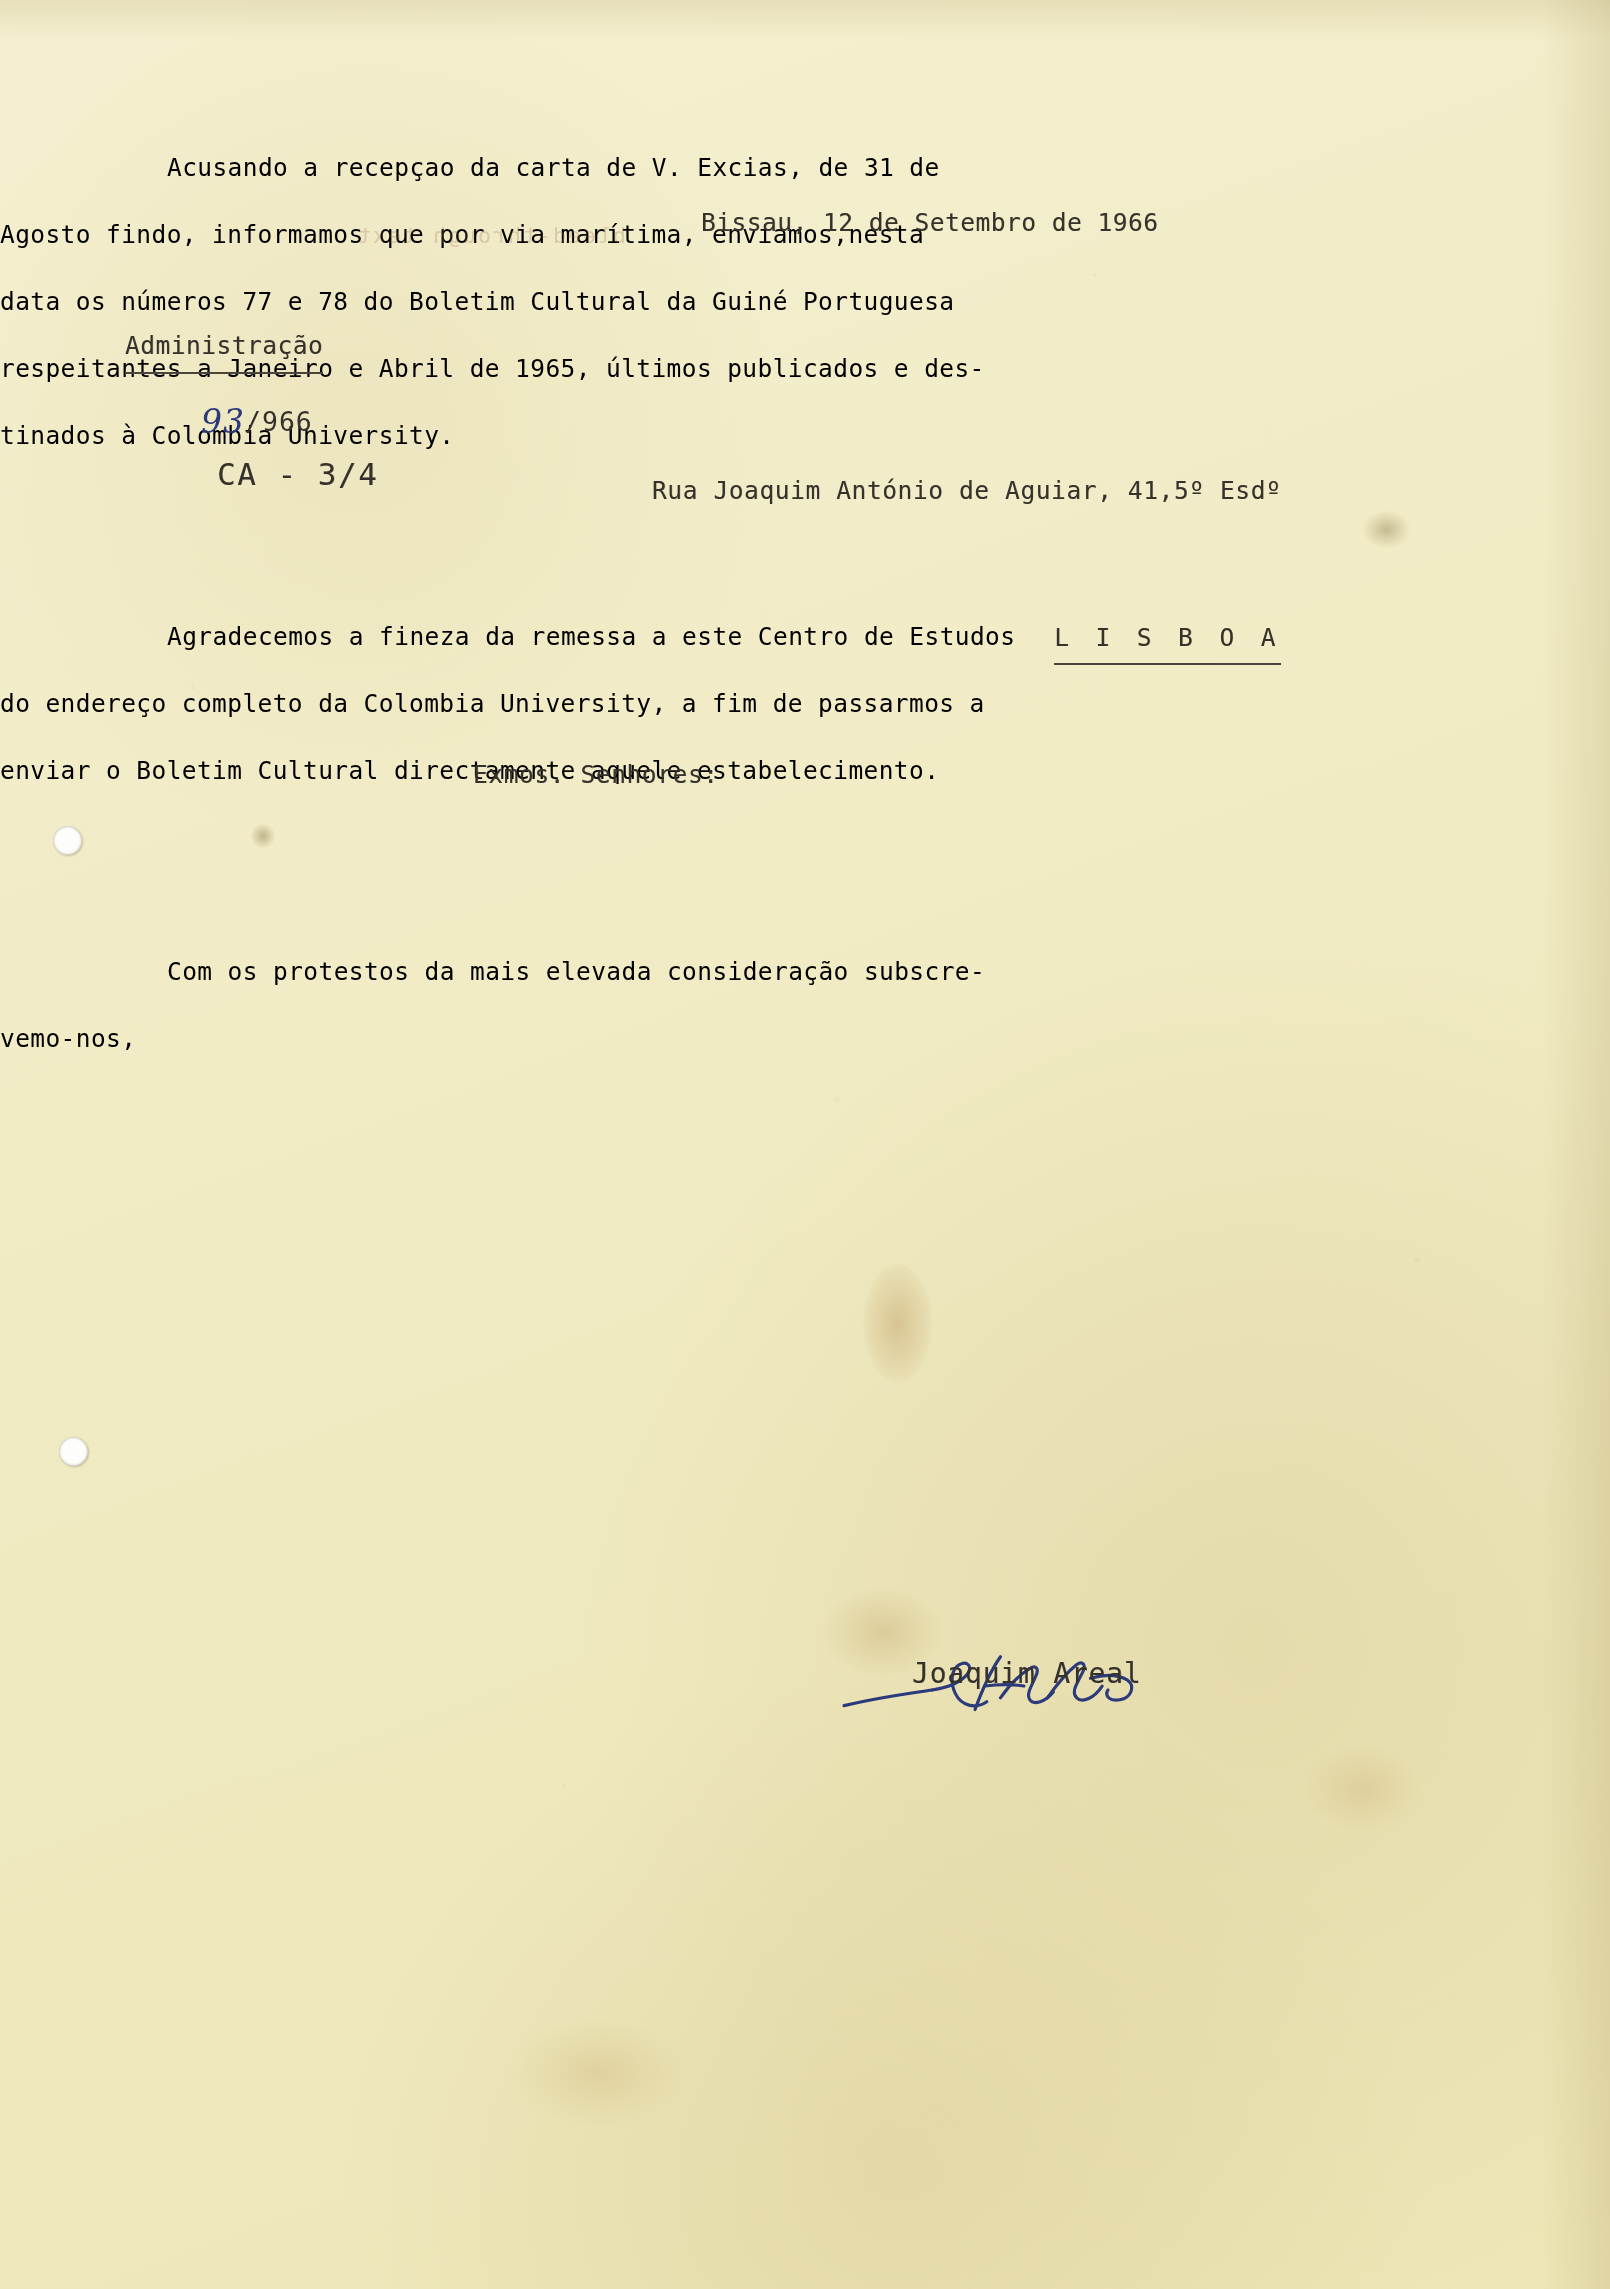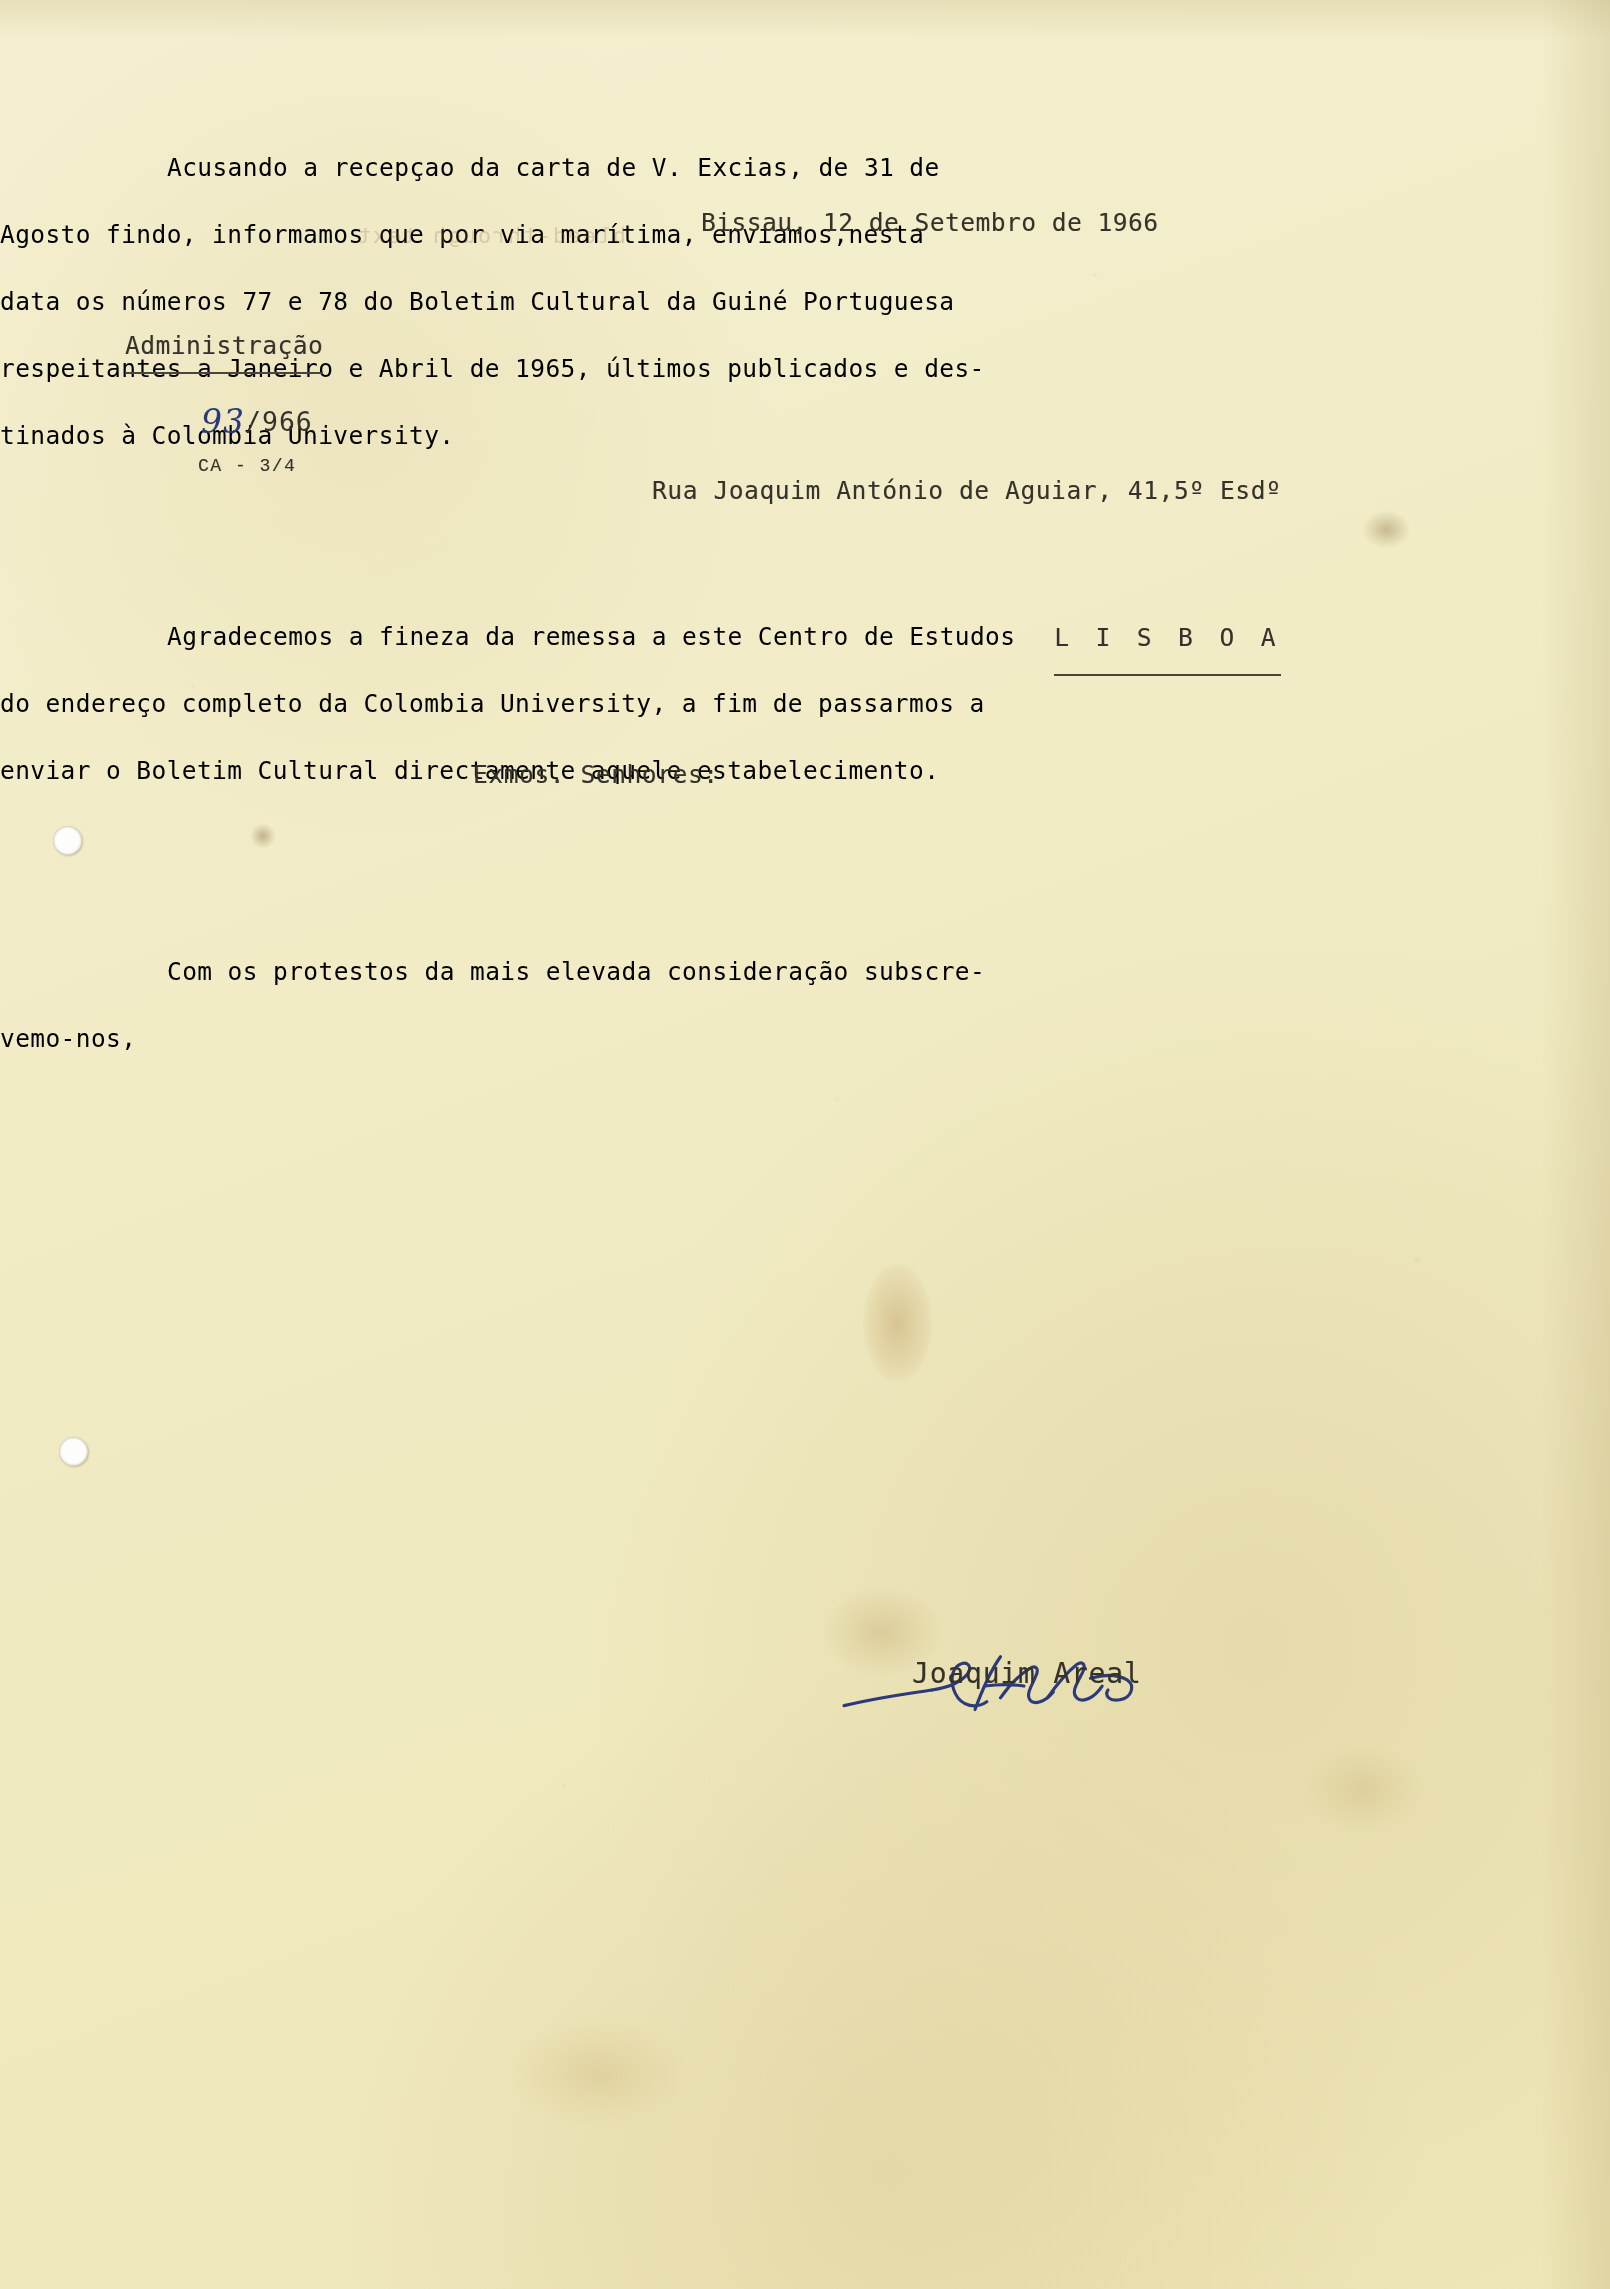--- a/index.html
+++ b/index.html
@@ -126,37 +126,36 @@
   }
   .ref-number .hand {
     font-family: "DejaVu Serif", serif;
     font-size: 33px;
     font-style: italic;
     color: #2b3a7a;
     text-shadow: none;
     vertical-align: -2px;
   }
   .ref-code {
-    left: 198px; top: 456px;
-    font-size: 18px;
+    left: 217px; top: 456px;
+    font-size: 31px;
     letter-spacing: 1.5px;
-    font-family: Liberation Mono, monospace;
   }
 
   .addr {
     left: 652px; top: 368px;
     font-size: 24.5px;
     line-height: 49px;
     letter-spacing: 0.6px;
   }
   .addr .l4 {
     display: inline-block;
     border-bottom: 2px solid #4a453a;
     letter-spacing: 5.9px;
-    padding-bottom: 12px;
+    padding-bottom: 1px;
   }
 
   .salutation {
     left: 473px; top: 760px;
     font-size: 24.5px;
     letter-spacing: 0.6px;
   }
 
   .body {
     left: 473px; top: 848px;

